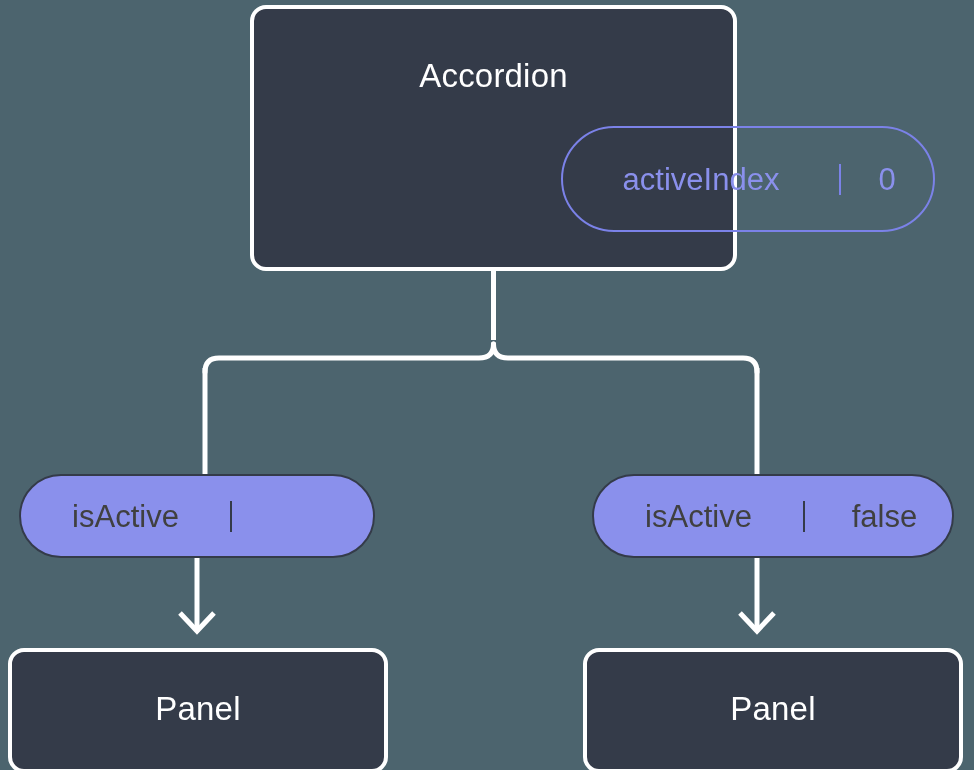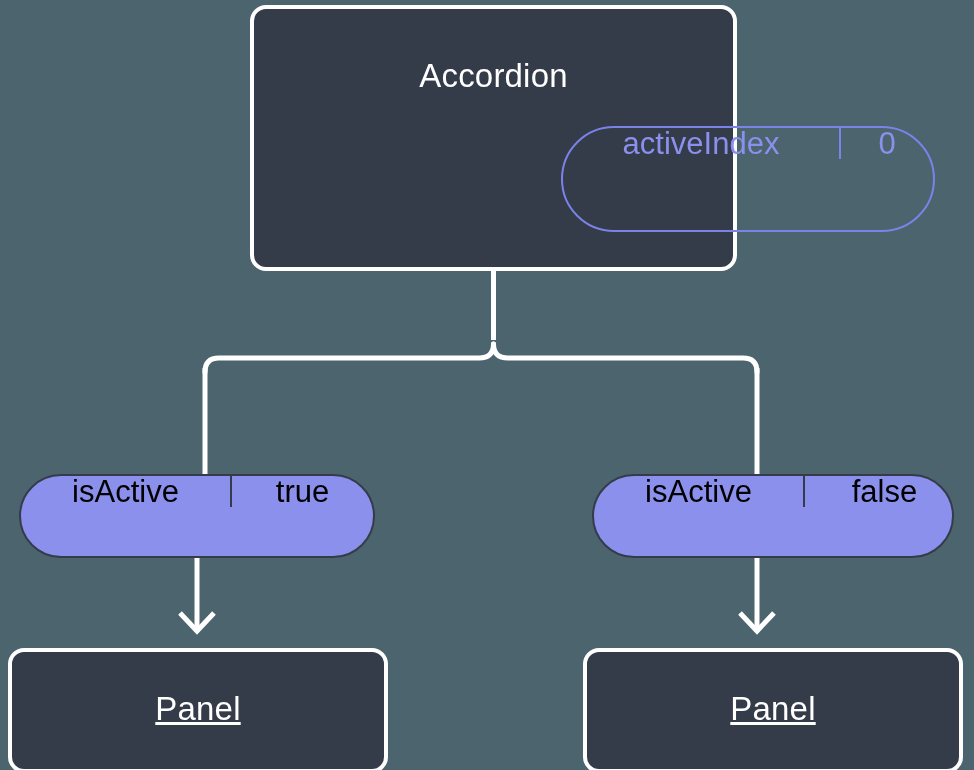--- a/index.html
+++ b/index.html
@@ -61,28 +61,28 @@
     top: 648px;
     width: 380px;
     height: 125px;
   }
   #panel-right-box {
     left: 583px;
     top: 648px;
     width: 380px;
     height: 125px;
   }
-  .panel-title { top: 38px; text-decoration: underline; }
+  .panel-title { top: 38px; }
 
   
   .pill {
     position: absolute;
     box-sizing: border-box;
     display: flex;
-    align-items: flex-start;
+    align-items: center;
     border-radius: 999px;
     overflow: hidden;
     white-space: nowrap;
   }
   .pill .pill-key,
   .pill .pill-val {
     display: flex;
     align-items: center;
     justify-content: center;
     box-sizing: border-box;
@@ -111,21 +111,21 @@
   }
 
   
   .pill-filled {
     background: #8a90ec;
     border: 2px solid #343b49;
     height: 84px;
   }
   .pill-filled .pill-key,
   .pill-filled .pill-val {
-    color: #000000;
+    color: #404040;
   }
   .pill-filled .pill-key {
     border-right: 2px solid #343b49;
   }
 
   #prop-pill-left {
     left: 19px;
     top: 474px;
     width: 356px;
   }
@@ -166,21 +166,20 @@
     <div id="accordion-title" class="node-title">Accordion</div>
 
     <div id="state-pill" class="pill">
       <span class="pill-key">activeIndex</span>
       <span class="pill-val">0</span>
     </div>
   </div>
 
   <div id="prop-pill-left" class="pill pill-filled">
     <span class="pill-key">isActive</span>
-    <span class="pill-val">true</span>
   </div>
 
   <div id="prop-pill-right" class="pill pill-filled">
     <span class="pill-key">isActive</span>
     <span class="pill-val">false</span>
   </div>
 
   <div id="panel-left-box" class="node-box">
     <div class="node-title panel-title">Panel</div>
   </div>

